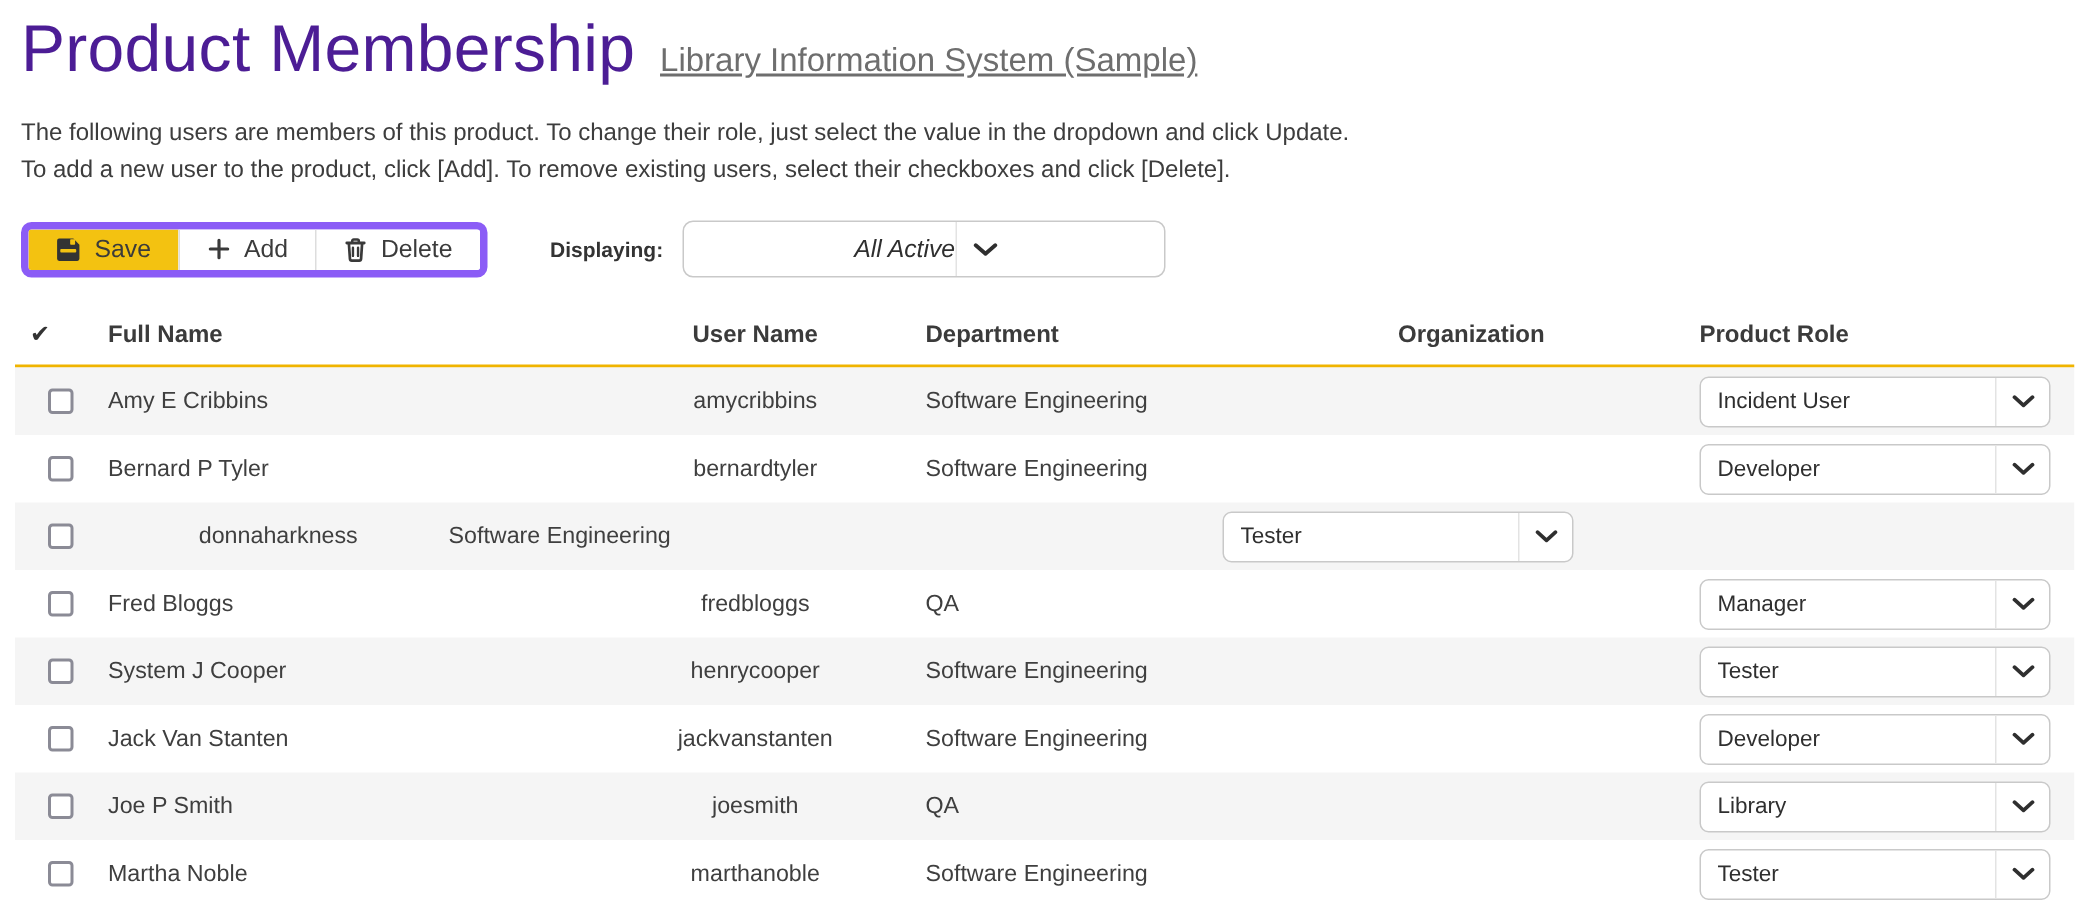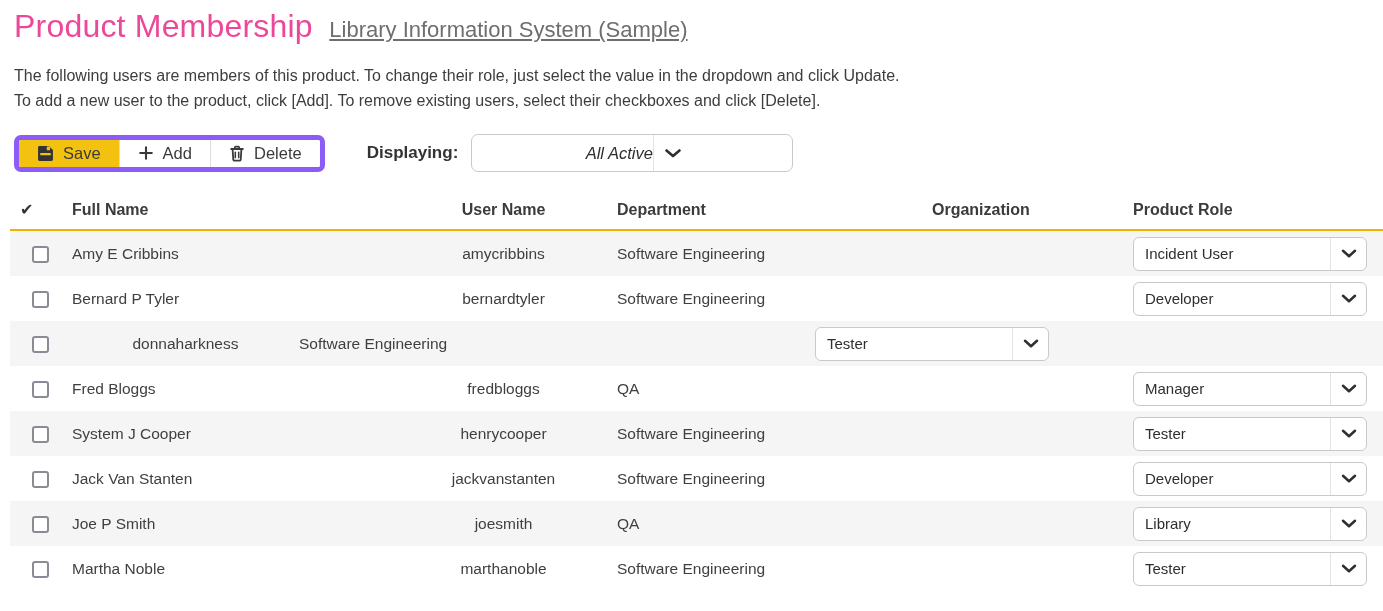--- a/index.html
+++ b/index.html
@@ -8,23 +8,23 @@
     font-family: "Liberation Sans", "DejaVu Sans", sans-serif;
     color: #3f3f3f;
     background: #ffffff;
   }
   .page { padding: 6px 14px 0 14px; }
 
   
   .page-header { margin-top: 2px; }
   .page-title {
     display: inline;
-    font-size: 32px;
+    font-size: 44px;
     font-weight: 400;
-    color: #ec4899;
+    color: #4c1d95;
     letter-spacing: 0.2px;
   }
   .product-link {
     font-size: 22px;
     color: #6e6e6e;
     text-decoration: underline;
     margin-left: 12px;
     cursor: pointer;
   }
 
@@ -51,21 +51,21 @@
     background: #ffffff;
     border: none;
     font-family: inherit;
     cursor: pointer;
     height: 100%;
   }
   .btn + .btn { border-left: 1px solid #dddddd; }
   .btn-save { background: #f3c211; border-left: none; }
   .btn .icon { display: inline-flex; align-items: center; }
 
-  .displaying-label { margin-left: 42px; font-size: 17px; font-weight: 700; color: #333333; }
+  .displaying-label { margin-left: 42px; font-size: 14px; font-weight: 700; color: #333333; }
   .display-select {
     margin-left: 13px;
     width: 322px;
     height: 38px;
     background: #ffffff;
     border: 1px solid #c9c9c9;
     border-radius: 7px;
     display: flex;
     align-items: center;
     justify-content: center;

